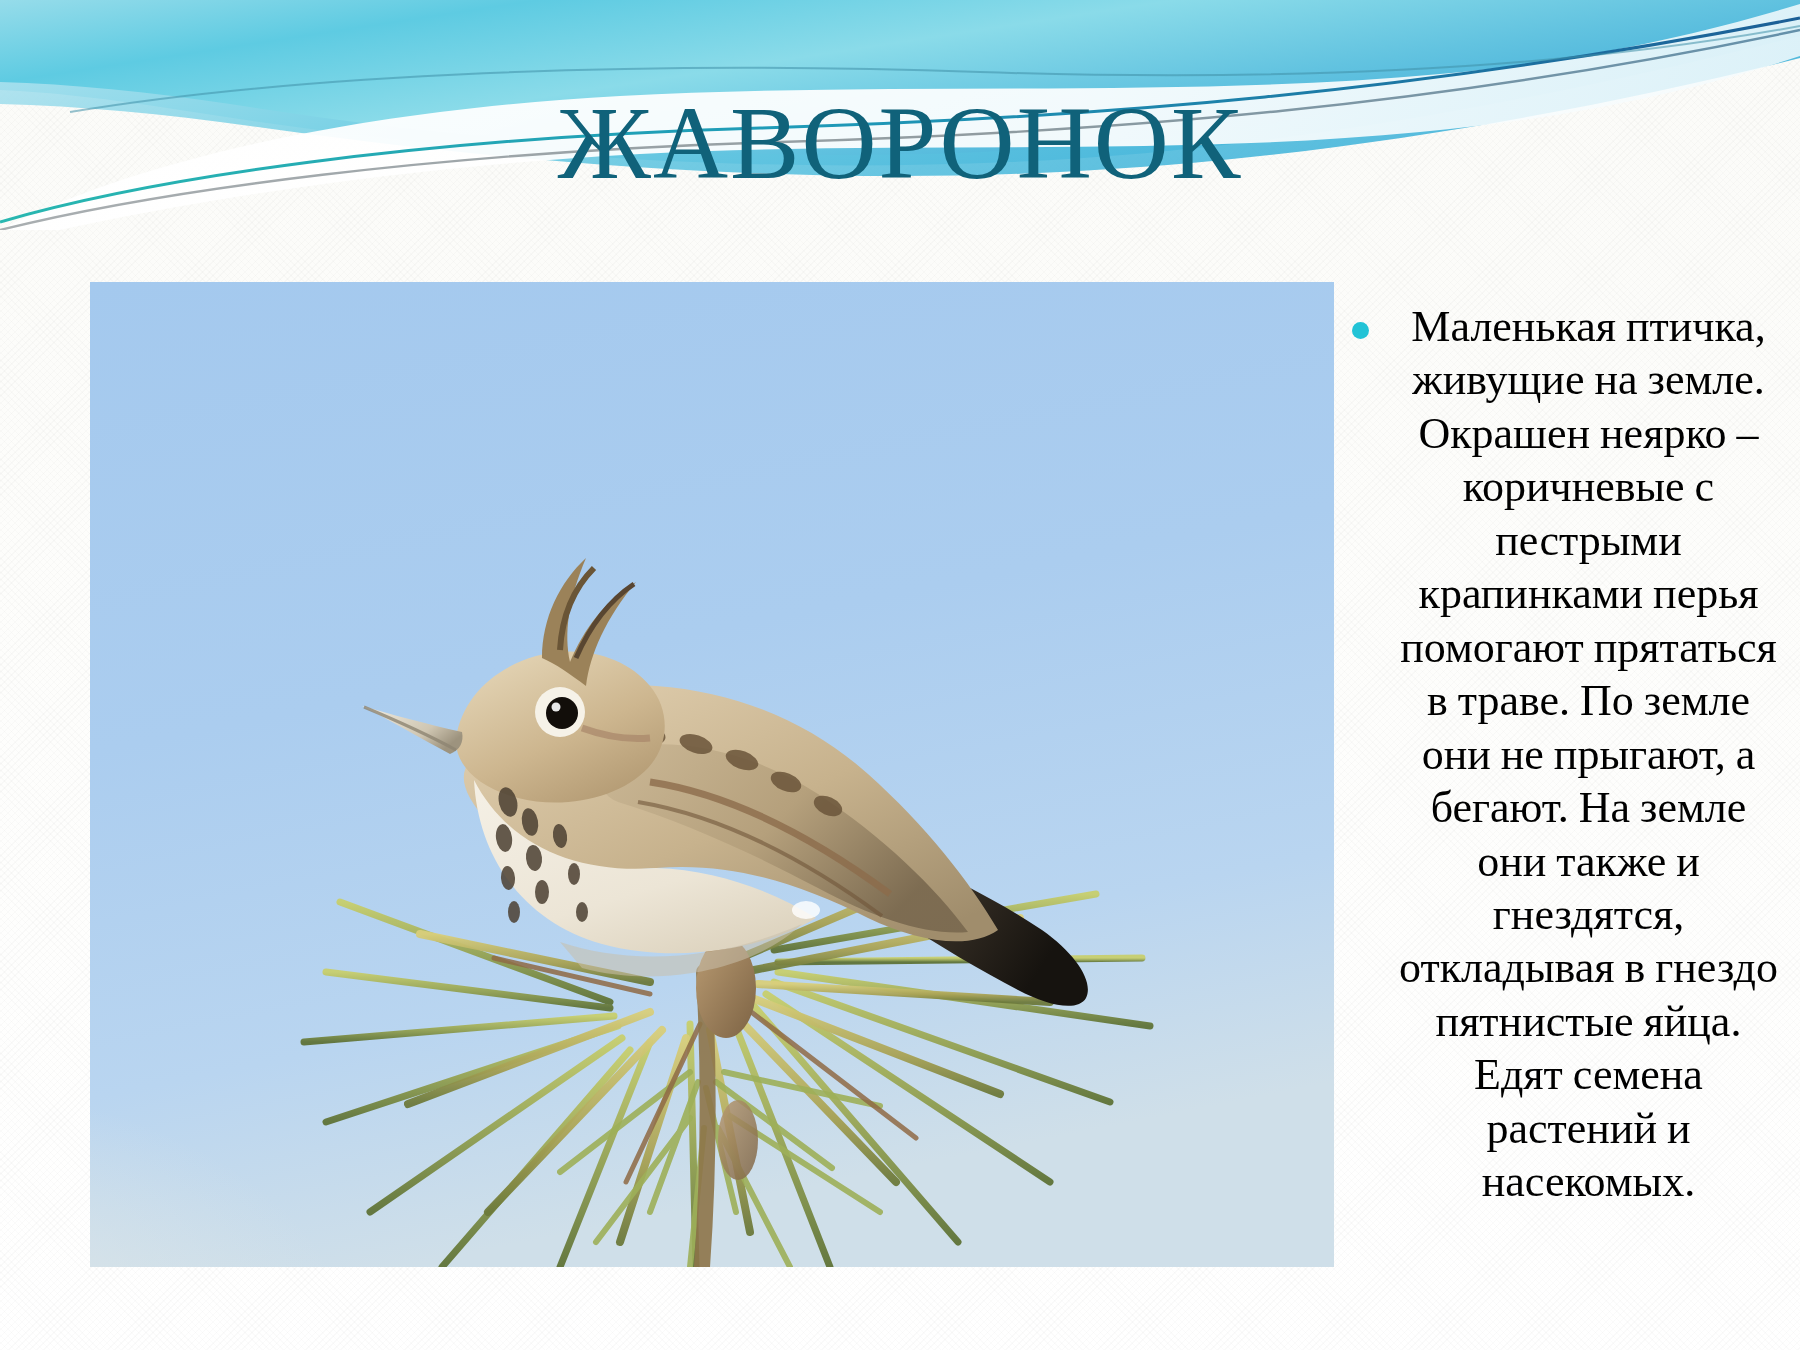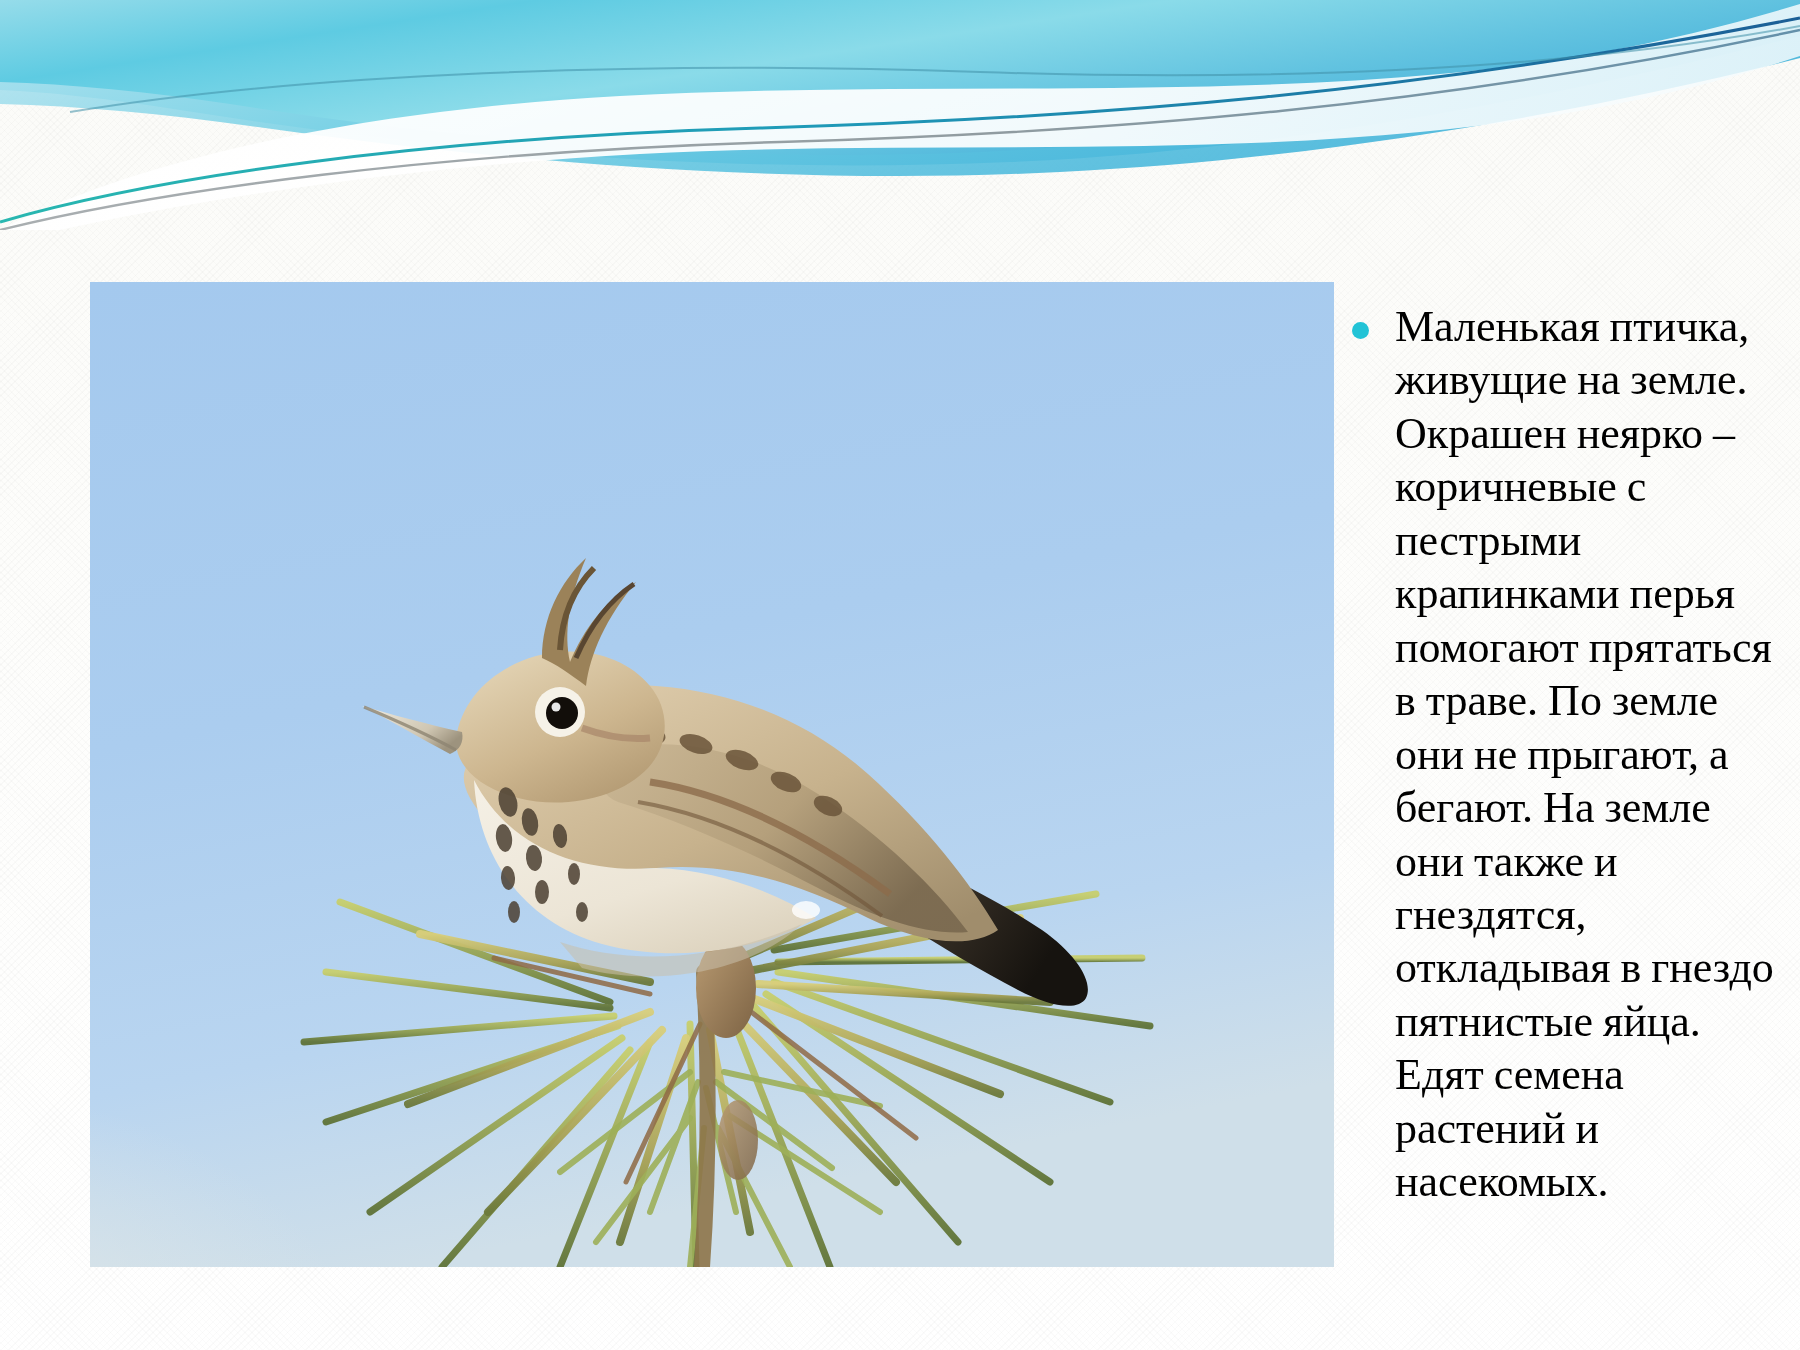--- a/index.html
+++ b/index.html
@@ -81,21 +81,21 @@
     margin-right: 26px;
     border-radius: 50%;
     background: #22c3d6;
   }
   .body-text {
     flex: 1 1 auto;
     font-family: "Liberation Serif", serif;
     font-size: 44px;
     line-height: 1.215;
     color: #000000;
-    text-align: left;
+    text-align: center;
     word-spacing: -1px;
   }
 </style>
 </head>
 <body>
 
 <div class="slide">
 
   <div class="slide-texture"></div>
 
@@ -137,20 +137,21 @@
 
     <path d="M0,230 C120,168 330,112 620,96 C900,81 1180,98 1440,74 C1590,60 1700,34 1800,4 L1800,56 C1690,92 1570,118 1420,132 C1160,157 900,140 640,154 C380,168 175,205 60,230 Z" fill="url(#gradWhite)"></path>
 
     <path d="M0,222 C150,178 420,138 760,128 C1100,118 1420,92 1800,18" fill="none" stroke="url(#gradBand3)" stroke-width="3"></path>
 
     <path d="M0,230 C160,190 440,152 780,142 C1120,132 1440,106 1800,30" fill="none" stroke="url(#gradLine2)" stroke-width="2.4" opacity="0.85"></path>
 
     <path d="M70,112 C300,74 640,60 980,72 C1280,82 1560,70 1800,26" fill="none" stroke="#3f8fa8" stroke-width="2" opacity="0.55"></path>
   </svg>
 
+  <div class="title">ЖАВОРОНОК</div>
 
   <div class="photo-frame">
     <svg class="photo-svg" viewBox="0 0 1244 985" preserveAspectRatio="none">
       <defs>
         <linearGradient id="sky" x1="0" y1="0" x2="0.25" y2="1">
           <stop offset="0%" stop-color="#a4c9ee"></stop>
           <stop offset="45%" stop-color="#abcdef"></stop>
           <stop offset="78%" stop-color="#b9d5f0"></stop>
           <stop offset="100%" stop-color="#cfdfe9"></stop>
         </linearGradient>

